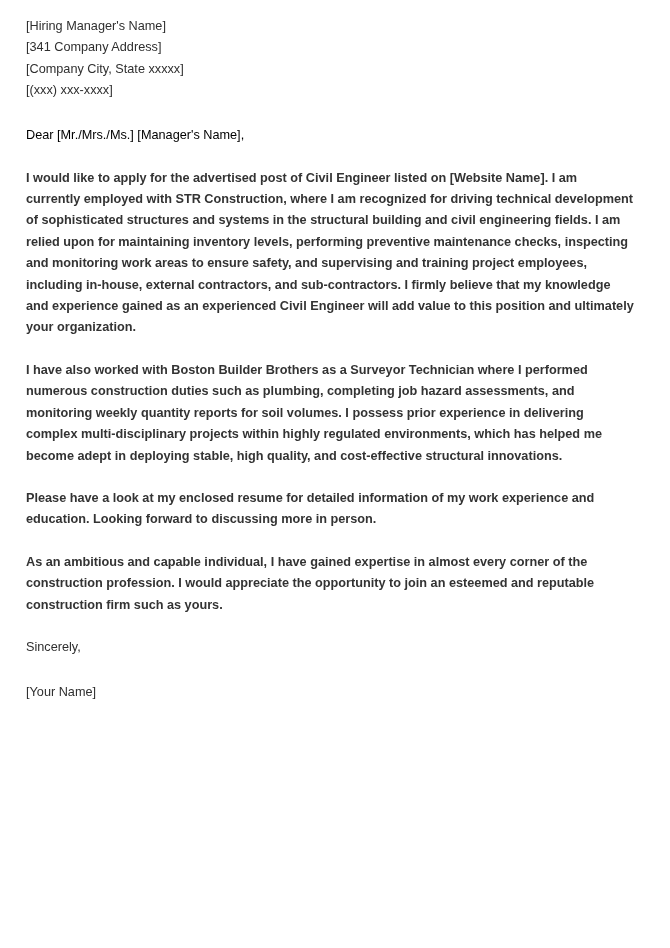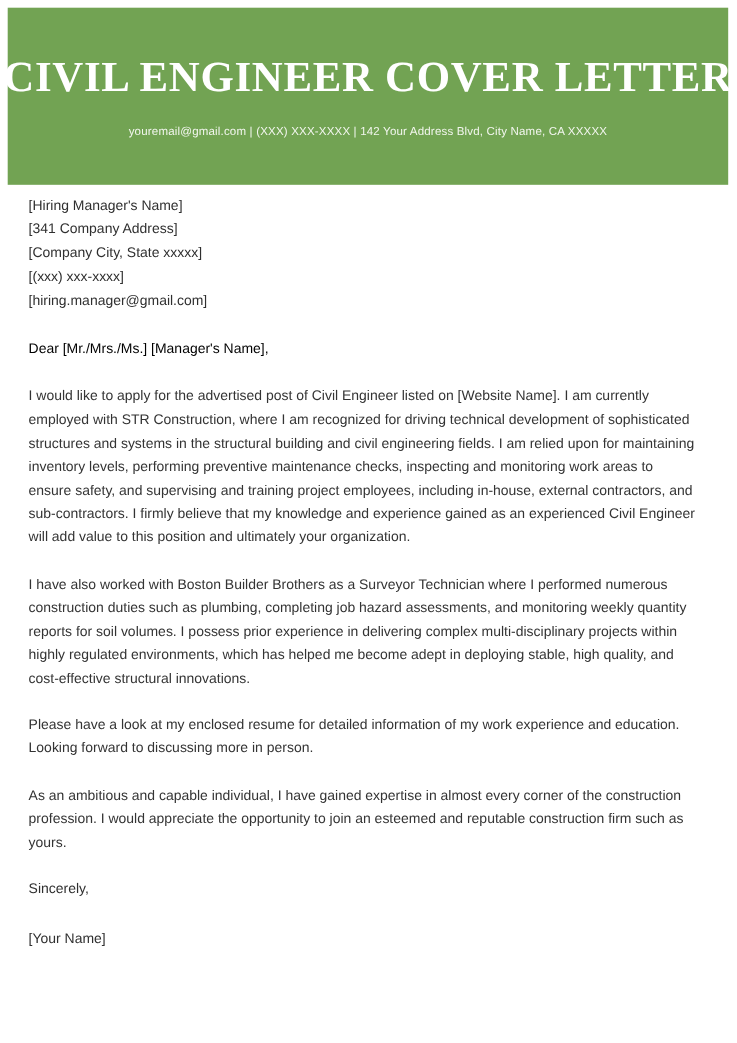--- a/index.html
+++ b/index.html
@@ -94,20 +94,21 @@
     margin-top: 22px;
   }
 
   .body-paragraph {
     font-size: 12.7px;
     line-height: 21.4px;
     color: #333333;
     margin: 0 16px 21px 0;
     max-width: 622px;
     text-align: left;
+    font-weight: bold;
   }
 
   .closing {
     margin-top: 2px;
     font-size: 12.7px;
     line-height: 21px;
     color: #2f2f2f;
   }
 
   .signature-name {
@@ -115,34 +116,29 @@
     font-size: 12.7px;
     line-height: 21px;
     color: #2f2f2f;
   }
 </style>
 </head>
 <body>
 
 <div class="page">
 
-  <div class="header-banner">
-    <div class="header-title">CIVIL ENGINEER COVER LETTER</div>
-    <div class="header-contact">youremail@gmail.com | (XXX) XXX-XXXX | 142 Your Address Blvd, City Name, CA XXXXX</div>
-  </div>
 
   <div class="letter-body">
 
 
     <div class="recipient-block">
       <div class="recipient-line">[Hiring Manager's Name]</div>
       <div class="recipient-line">[341 Company Address]</div>
       <div class="recipient-line">[Company City, State xxxxx]</div>
       <div class="recipient-line">[(xxx) xxx-xxxx]</div>
-      <div class="recipient-line">[hiring.manager@gmail.com]</div>
     </div>
 
     <div class="salutation">Dear [Mr./Mrs./Ms.] [Manager's Name],</div>
 
     <div class="paragraphs">
       <p class="body-paragraph">I would like to apply for the advertised post of Civil Engineer listed on [Website Name]. I am currently employed with STR Construction, where I am recognized for driving technical development of sophisticated structures and systems in the structural building and civil engineering fields. I am relied upon for maintaining inventory levels, performing preventive maintenance checks, inspecting and monitoring work areas to ensure safety, and supervising and training project employees, including in-house, external contractors, and sub-contractors. I firmly believe that my knowledge and experience gained as an experienced Civil Engineer will add value to this position and ultimately your organization.</p>
       <p class="body-paragraph">I have also worked with Boston Builder Brothers as a Surveyor Technician where I performed numerous construction duties such as plumbing, completing job hazard assessments, and monitoring weekly quantity reports for soil volumes. I possess prior experience in delivering complex multi-disciplinary projects within highly regulated environments, which has helped me become adept in deploying stable, high quality, and cost-effective structural innovations.</p>
       <p class="body-paragraph">Please have a look at my enclosed resume for detailed information of my work experience and education. Looking forward to discussing more in person.</p>
       <p class="body-paragraph">As an ambitious and capable individual, I have gained expertise in almost every corner of the construction profession. I would appreciate the opportunity to join an esteemed and reputable construction firm such as yours.</p>
     </div>

